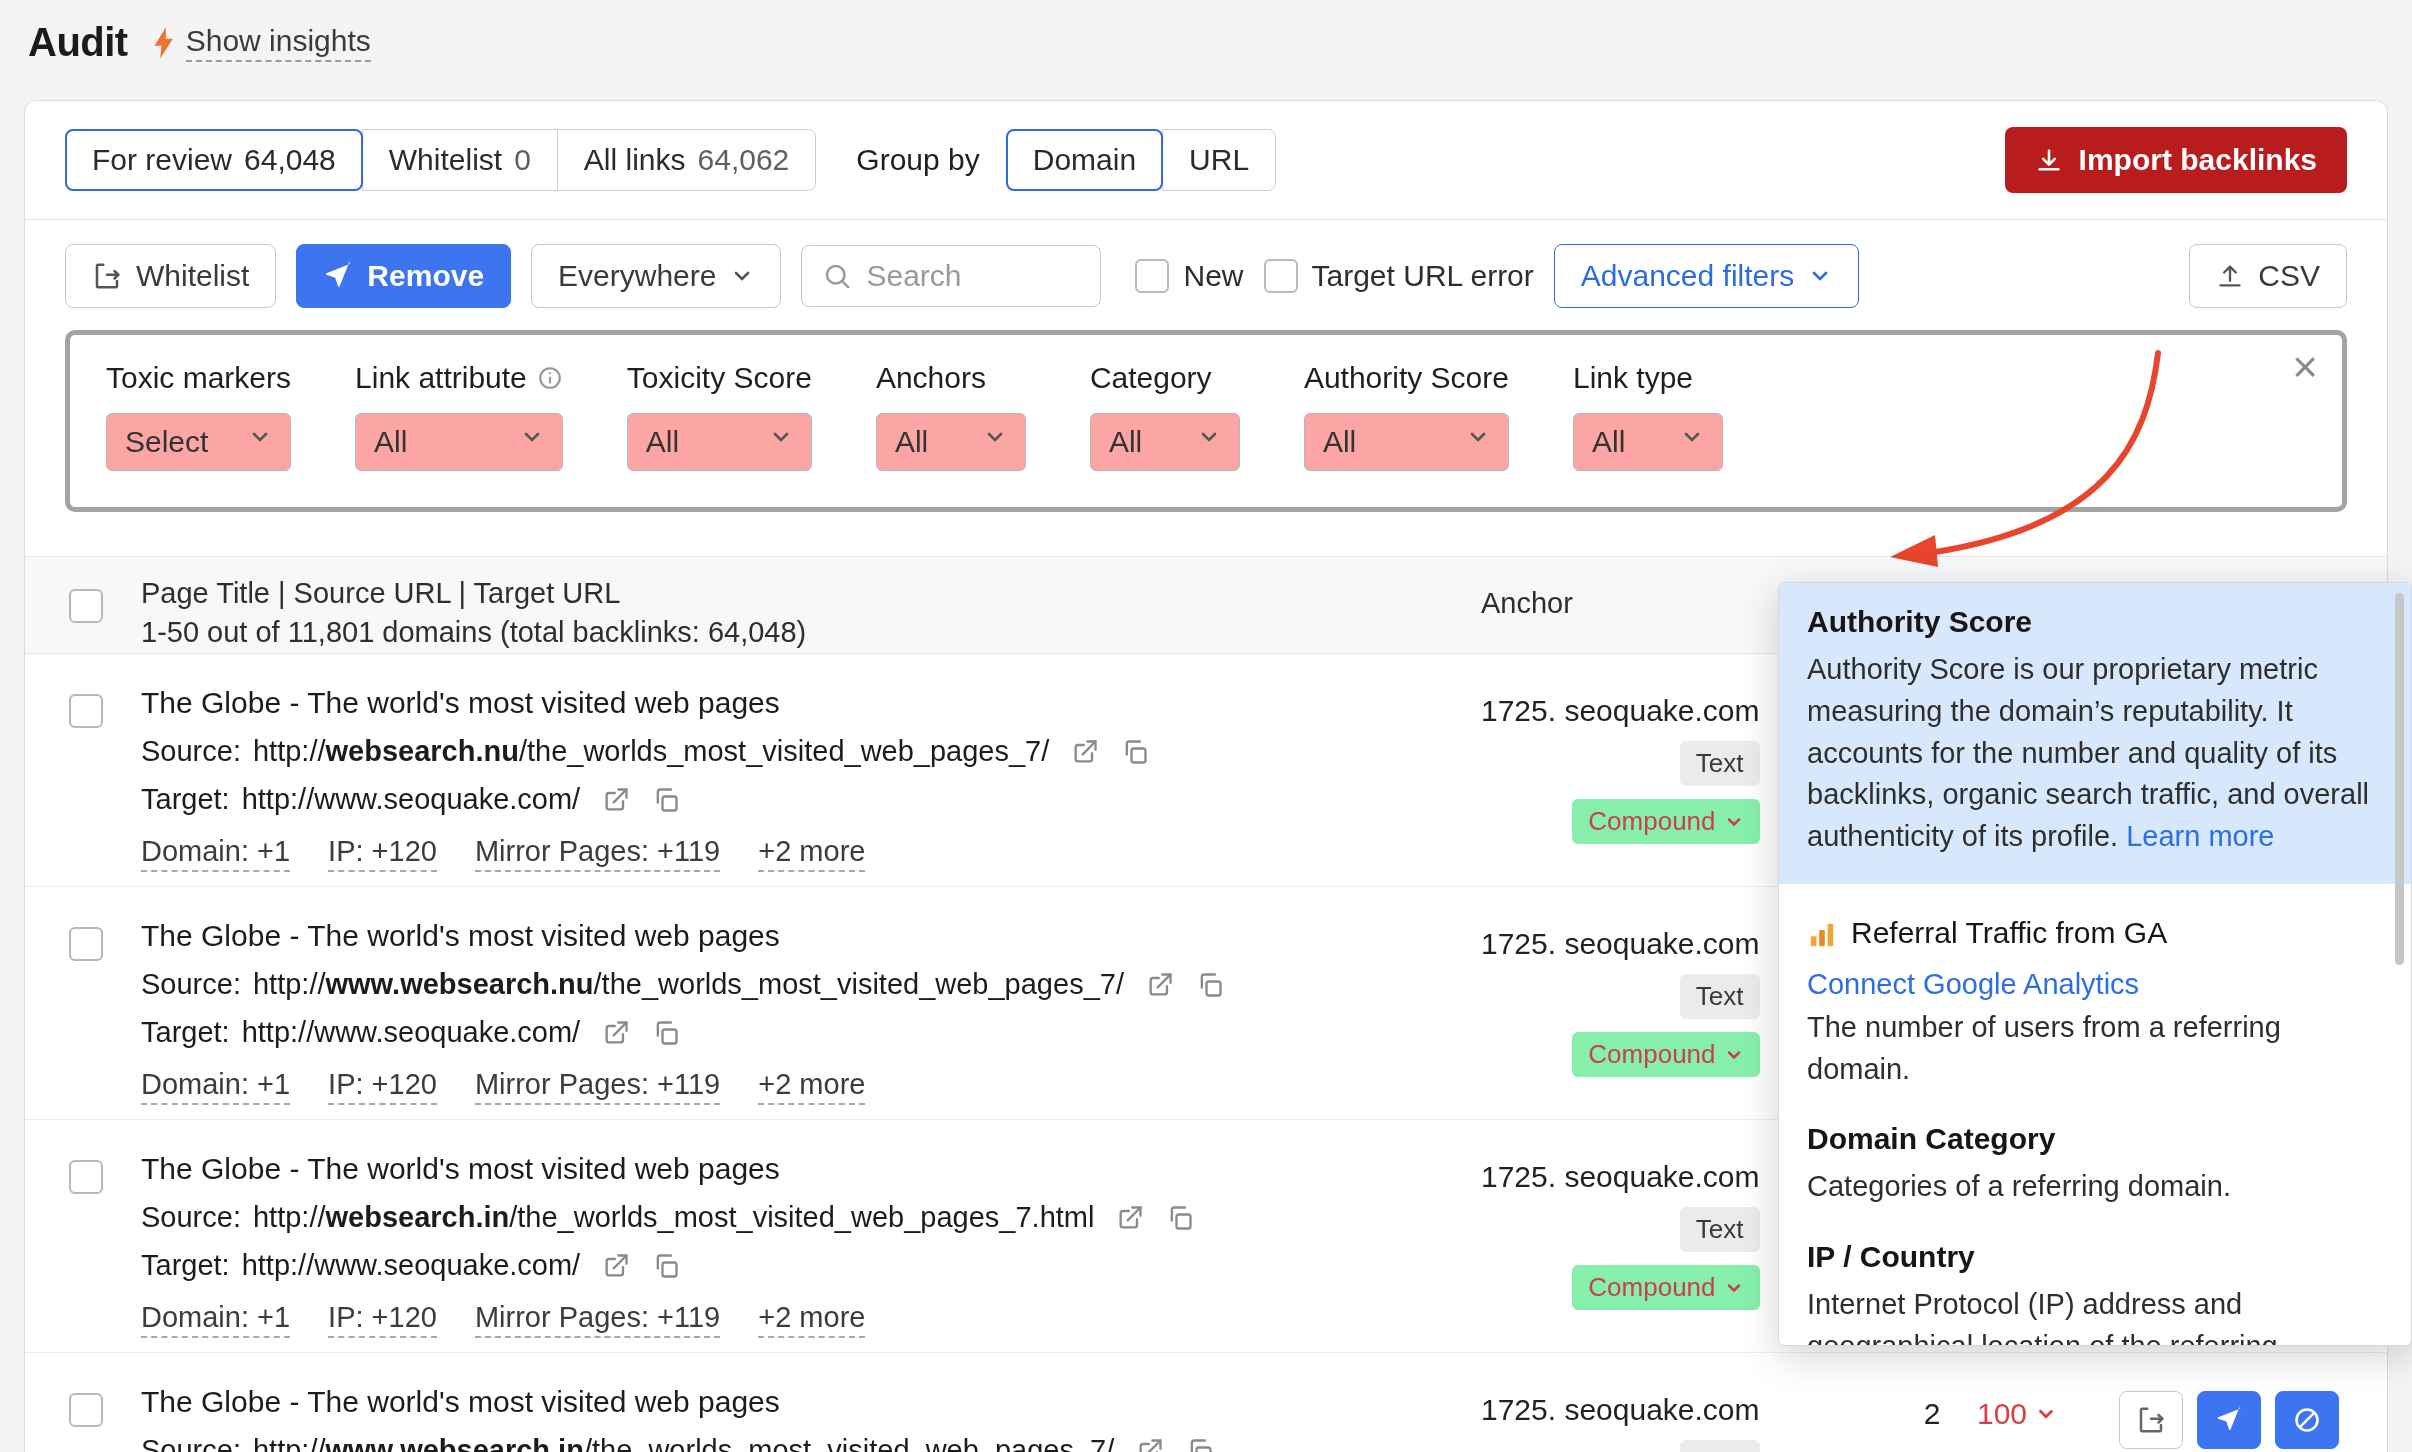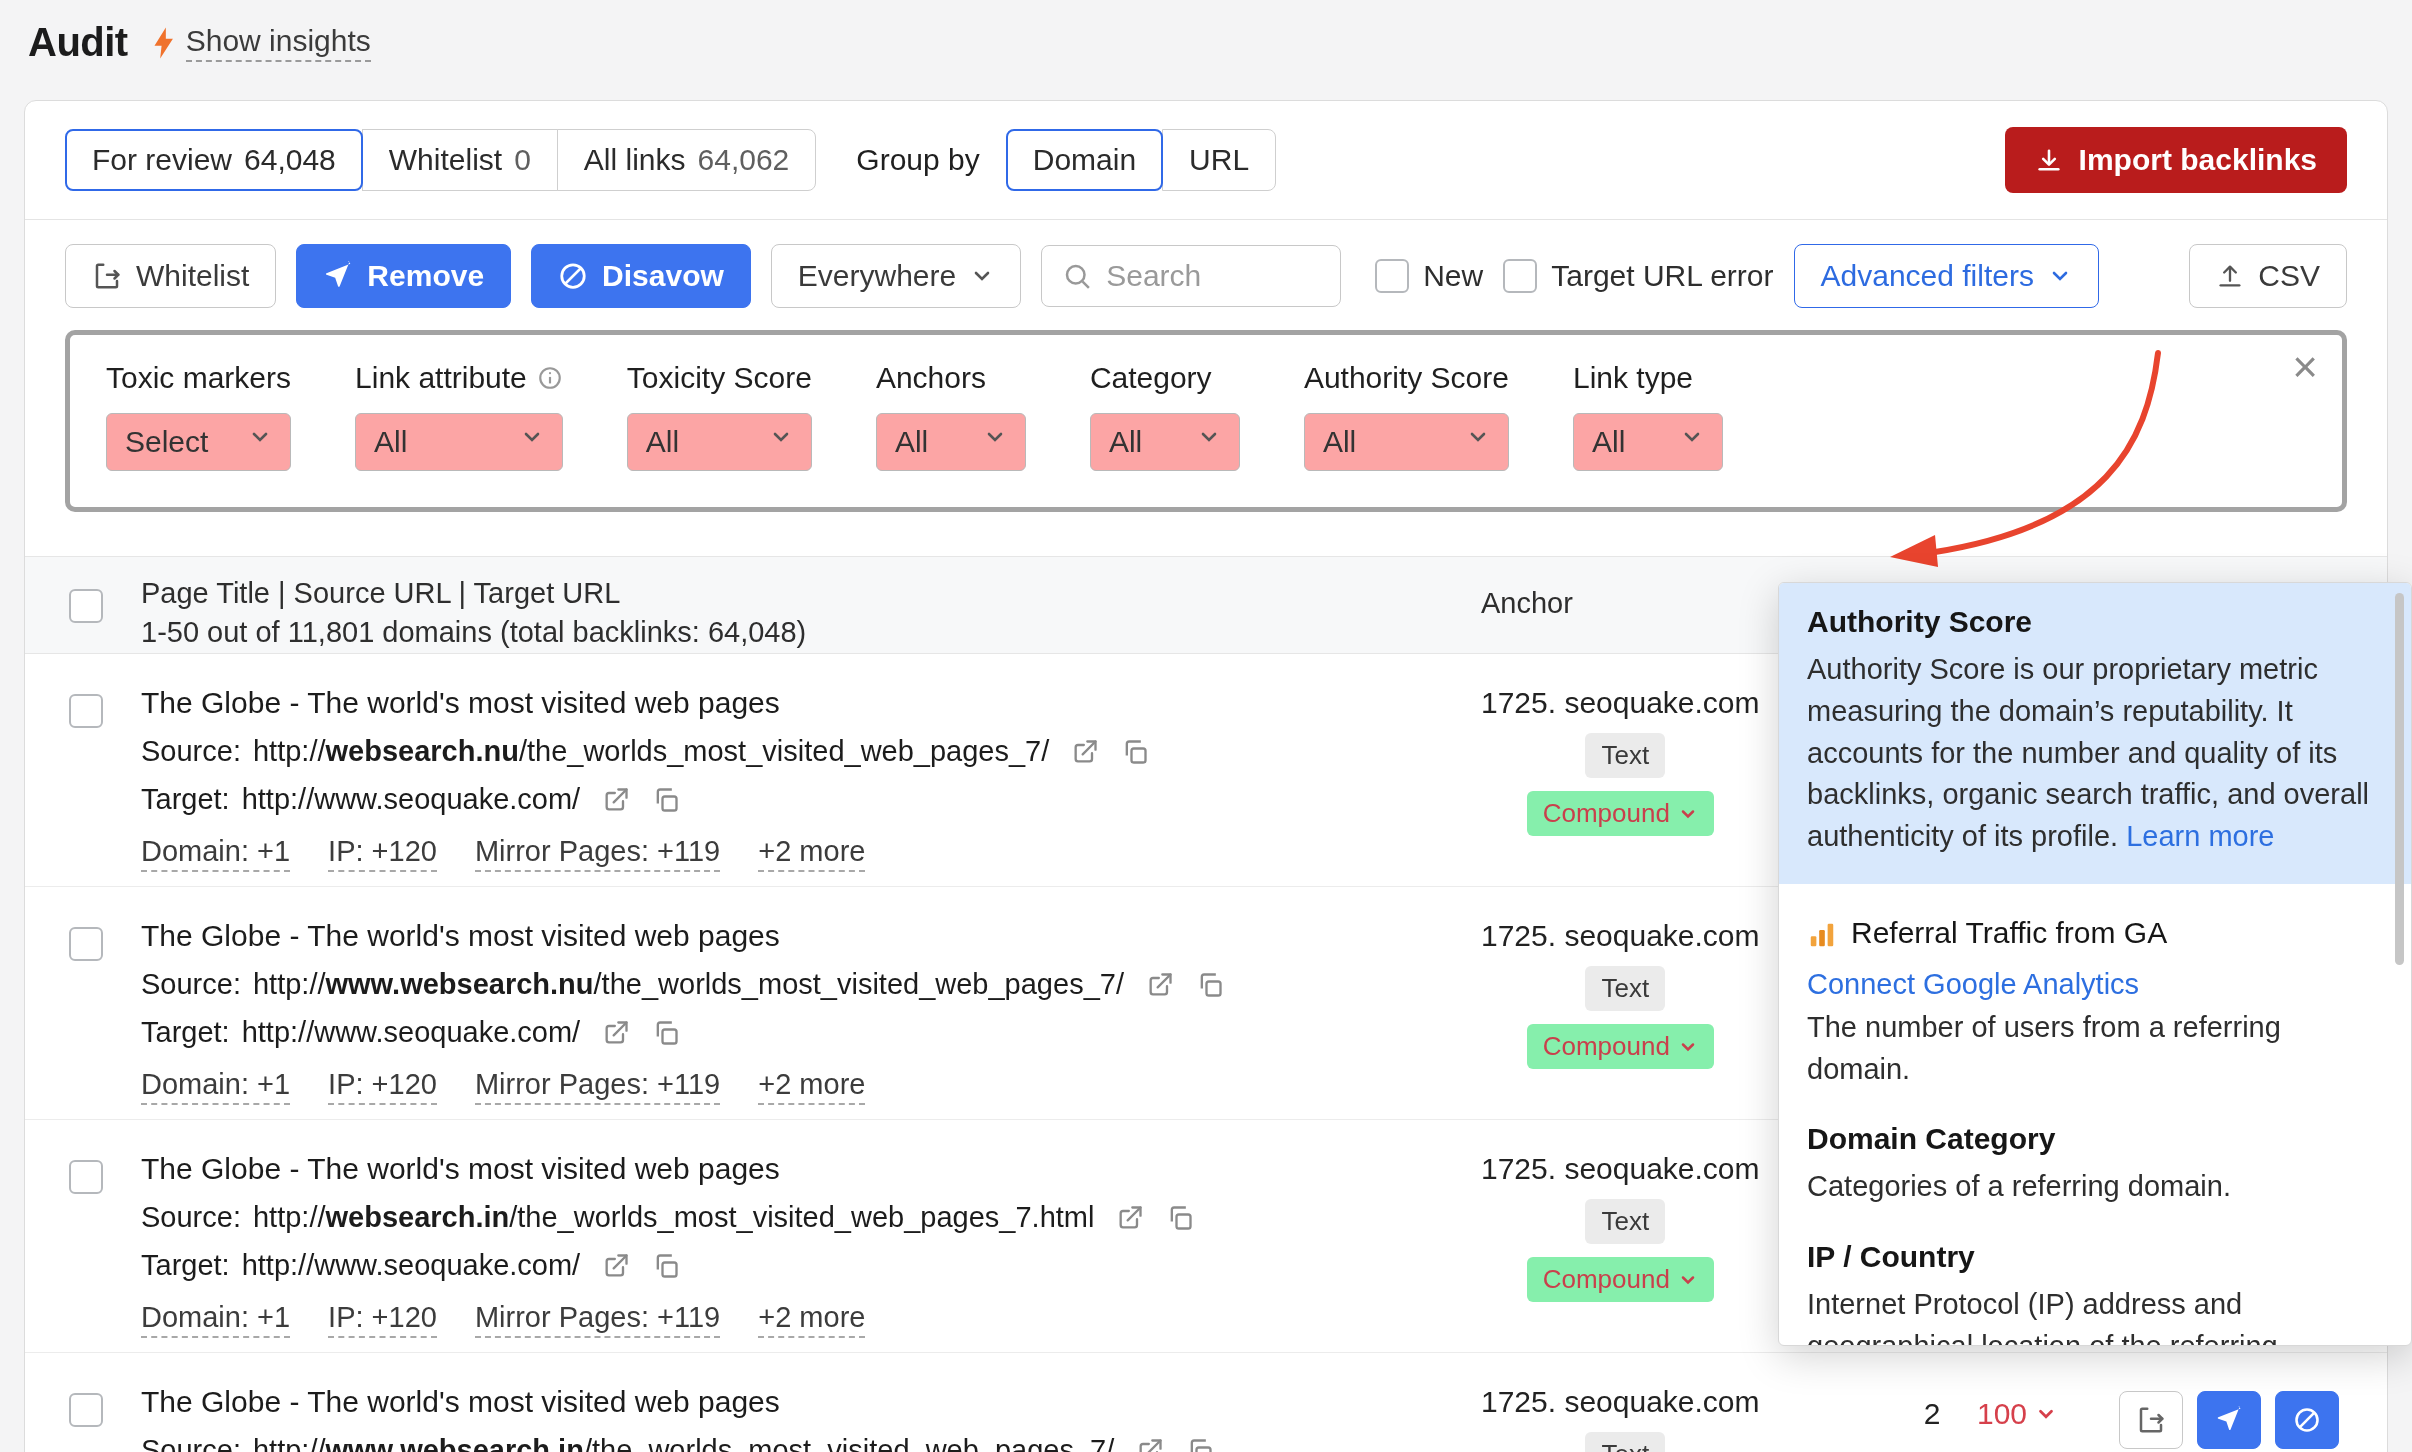--- a/index.html
+++ b/index.html
@@ -77,21 +77,21 @@
   
   .row { position:relative; height:233px; border-bottom:1px solid #ececec; font-size:29px; }
   .row .cb { position:absolute; left:44px; top:40px; }
   .row-main { position:absolute; left:116px; top:32px; display:flex; flex-direction:column; gap:15px; }
   .row-title { font-size:30px; color:#1c1c1c; }
   .row-line { display:flex; align-items:center; gap:12px; color:#1c1c1c; }
   .url b { font-weight:700; }
   .icon-btn { margin-left:10px; display:flex; cursor:pointer; }
   .row-links { display:flex; gap:38px; margin-top:4px; }
   .pseudo-link { color:#3c3c3c; border-bottom:2px dashed #a8a8a8; padding-bottom:2px; cursor:pointer; }
-  .row-anchor { position:absolute; left:1456px; top:32px; display:flex; flex-direction:column; gap:13px; align-items:center; }
+  .row-anchor { position:absolute; left:1456px; top:40px; display:flex; flex-direction:column; gap:13px; align-items:flex-end; }
   .anchor-text { font-size:30px; color:#222; }
   .badge { font-size:26px; border-radius:6px; padding:7px 16px; display:inline-flex; align-items:center; gap:8px; }
   .badge.gray { background:#ebebeb; color:#3a3a3a; margin-left:10px; }
   .badge.red { background:#86efac; color:#c9404c; cursor:pointer; }
   .cell-as { position:absolute; left:1880px; top:44px; width:54px; text-align:center; font-size:30px; color:#222; }
   .cell-ts { position:absolute; left:1952px; top:44px; display:flex; align-items:center; gap:8px;
              color:#d6404b; font-size:30px; cursor:pointer; }
   .cell-actions { position:absolute; left:2094px; top:38px; display:flex; gap:14px; }
   .act { width:64px; height:58px; border-radius:8px; display:flex; align-items:center; justify-content:center;
          cursor:pointer; border:1px solid #c8c8c8; background:#fff; }
@@ -179,29 +179,20 @@
       <span>Whitelist</span>
     </button>
     <button class="btn blue">
       <span>
         <svg width="30" height="30" viewBox="0 0 24 24">
             <path fill="#fff" d="M21.9 2.1 2.8 9.7c-.6.24-.57 1.1.04 1.3l6.9 2.3 2.3 6.9c.2.61 1.06.64 1.3.04l7.6-19.1c.22-.55-.33-1.1-.88-.88z"></path>
           </svg>
       </span>
       <span>Remove</span>
     </button>
-    <button class="btn blue">
-      <span>
-        <svg width="30" height="30" viewBox="0 0 24 24" fill="none" stroke="#fff" stroke-width="2.2">
-            <circle cx="12" cy="12" r="9"></circle>
-            <path d="M5.5 18.5 18.5 5.5"></path>
-          </svg>
-      </span>
-      <span>Disavow</span>
-    </button>
     <button class="btn">
       <span>Everywhere</span>
       <span>
         <svg width="24" height="24" viewBox="0 0 24 24" fill="none" stroke="#555" stroke-width="2.6" stroke-linecap="round">
             <path d="m6 9 6 6 6-6"></path>
           </svg>
       </span>
     </button>
     <div class="search-box">
       <span>

